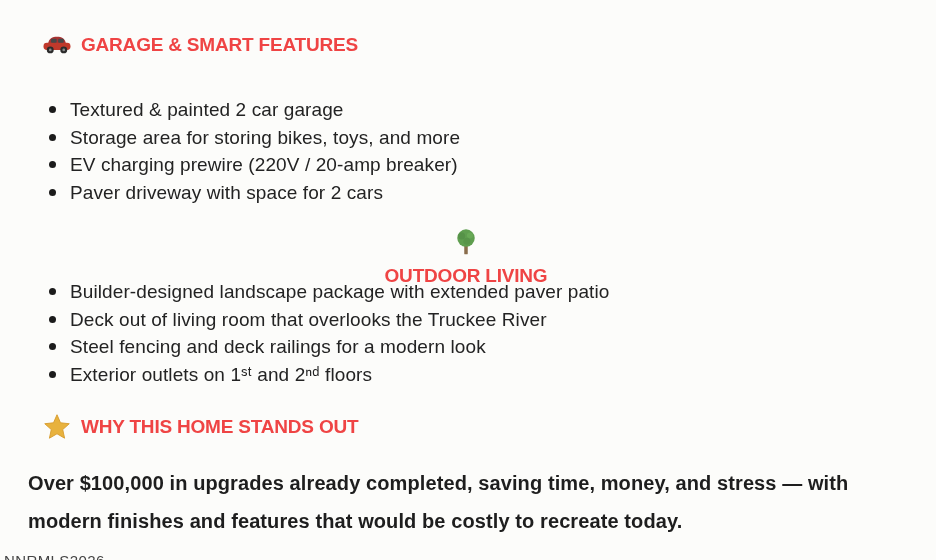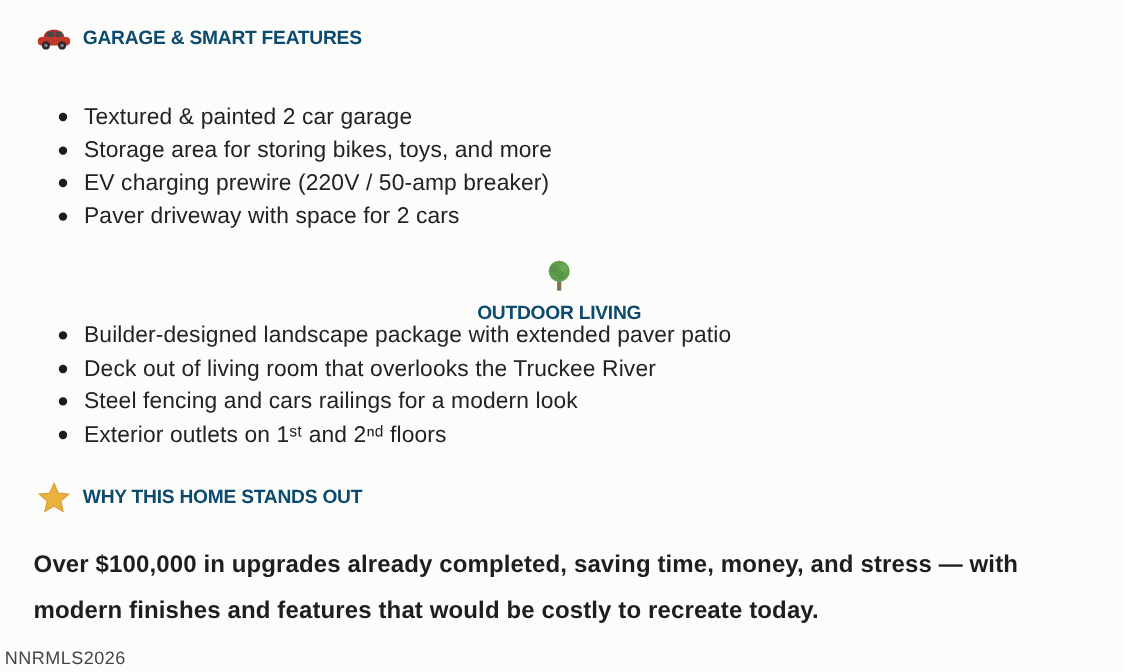--- a/index.html
+++ b/index.html
@@ -11,23 +11,23 @@
     overflow:hidden;
   }
   .page {
     box-sizing:border-box;
     width:936px; height:560px;
     padding:14px 30px 0 26px;
     position:relative;
   }
   .heading {
     display:flex; align-items:center; gap:9px;
-    margin:4px; height:30px;
-    font-size:16px; font-weight:bold; letter-spacing:-0.2px;
-    color:#0c4a6e;
+    margin:16px; height:30px;
+    font-size:19px; font-weight:bold; letter-spacing:-0.2px;
+    color:#ef4444;
   }
   .heading .icon {
     width:30px; height:28px; flex:0 0 auto;
     display:flex; align-items:center; justify-content:center;
   }
   .feature-list { list-style:none; margin:0; padding:0; }
   .feature-list li {
     position:relative; padding-left:44px;
     font-size:19px; line-height:27.5px;
     color:#232323; letter-spacing:0.1px;
@@ -69,42 +69,42 @@
           <circle cx="29" cy="20.5" r="4.6" fill="#2b2b2b"></circle>
           <circle cx="11" cy="20.5" r="1.8" fill="#8a8a8a"></circle>
           <circle cx="29" cy="20.5" r="1.8" fill="#8a8a8a"></circle>
         </svg>
       </span>
       <span>GARAGE &amp; SMART FEATURES</span>
     </h2>
     <ul class="feature-list">
       <li><span class="dot"></span><span>Textured &amp; painted 2 car garage</span></li>
       <li><span class="dot"></span><span>Storage area for storing bikes, toys, and more</span></li>
-      <li><span class="dot"></span><span>EV charging prewire (220V / 50-amp breaker)</span></li>
+      <li><span class="dot"></span><span>EV charging prewire (220V / 20-amp breaker)</span></li>
       <li><span class="dot"></span><span>Paver driveway with space for 2 cars</span></li>
     </ul>
   </section>
 
   <section class="sec-outdoor">
     <h2 class="heading">
       <span class="icon">
         <svg width="26" height="28" viewBox="0 0 28 32" aria-hidden="true">
           <rect x="12" y="19" width="4" height="11" rx="1" fill="#8a6d4b"></rect>
           <circle cx="14" cy="11.5" r="10" fill="#5f9e4f"></circle>
           <circle cx="9" cy="9" r="4" fill="#548f46" opacity="0.8"></circle>
           <circle cx="18.5" cy="8.5" r="3.5" fill="#6aab58" opacity="0.8"></circle>
           <circle cx="15" cy="15" r="4" fill="#548f46" opacity="0.6"></circle>
         </svg>
       </span>
       <span>OUTDOOR LIVING</span>
     </h2>
     <ul class="feature-list">
       <li><span class="dot"></span><span>Builder-designed landscape package with extended paver patio</span></li>
       <li><span class="dot"></span><span>Deck out of living room that overlooks the Truckee River</span></li>
-      <li><span class="dot"></span><span>Steel fencing and cars railings for a modern look</span></li>
+      <li><span class="dot"></span><span>Steel fencing and deck railings for a modern look</span></li>
       <li><span class="dot"></span><span>Exterior outlets on 1ˢᵗ and 2ⁿᵈ floors</span></li>
     </ul>
   </section>
 
   <section class="sec-why">
     <h2 class="heading">
       <span class="icon">
         <svg width="30" height="28" viewBox="0 0 24 24" aria-hidden="true">
           <path d="M12 1.5 L15 8.4 L22.5 9.2 L16.9 14.2 L18.5 21.6 L12 17.8 L5.5 21.6 L7.1 14.2 L1.5 9.2 L9 8.4 Z" fill="#e8b23d" stroke="#d79c2e" stroke-width="0.8"></path>
         </svg>

